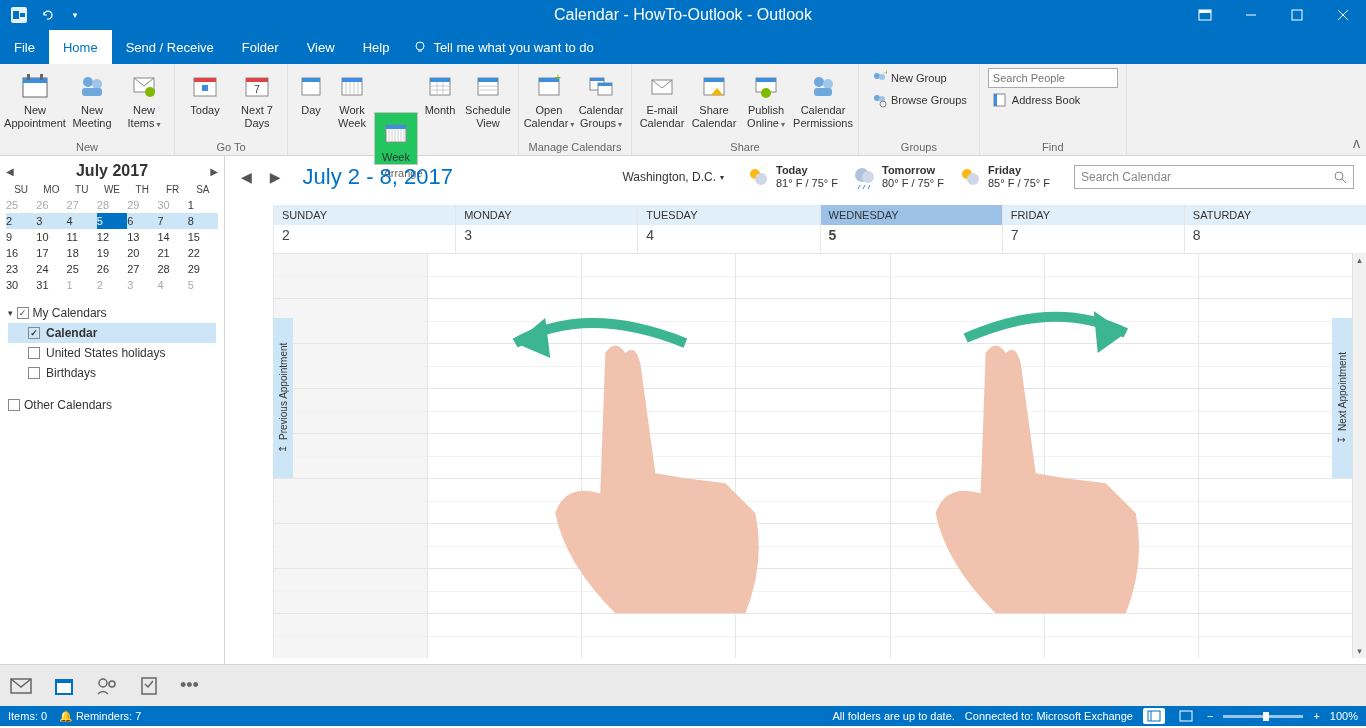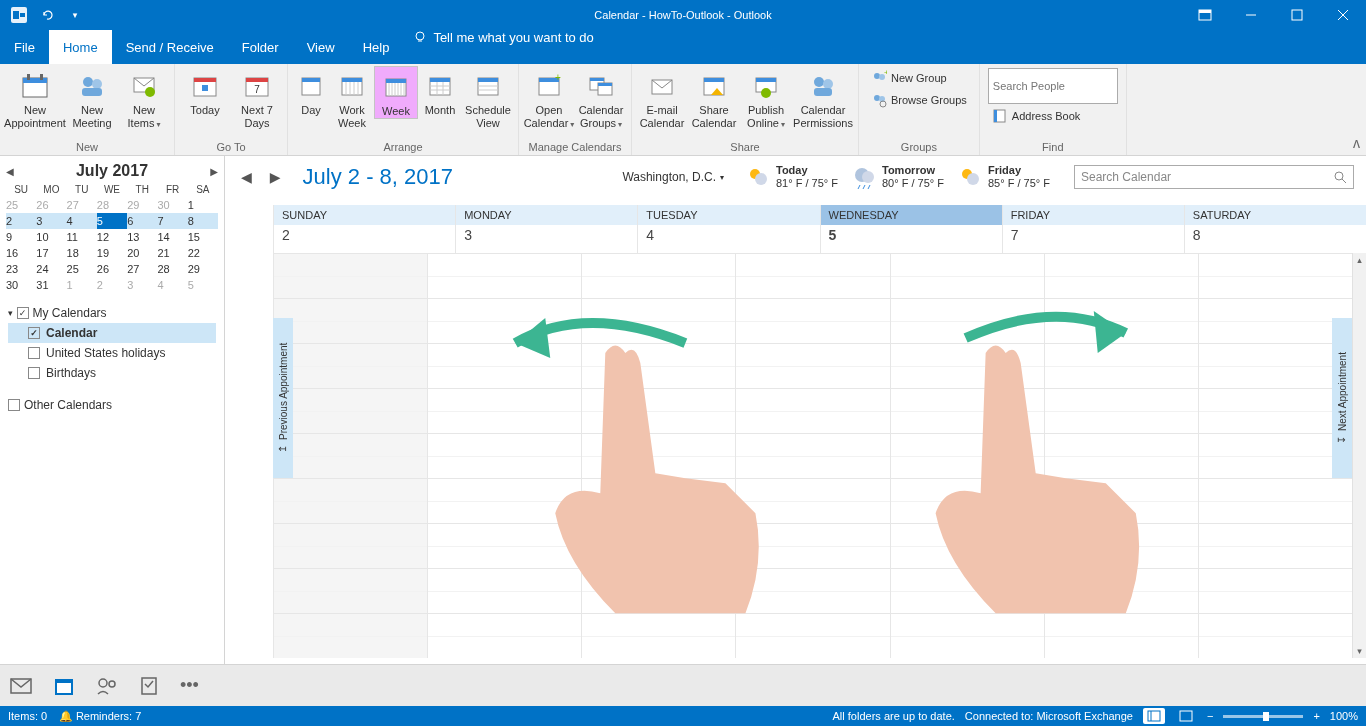--- a/index.html
+++ b/index.html
@@ -1,41 +1,41 @@
 <!DOCTYPE html>
 <html><head>
 <meta charset="utf-8">
 <style>
 * { box-sizing: border-box; margin: 0; padding: 0; font-family: "Segoe UI", Arial, sans-serif; }
 body { width: 1366px; height: 728px; overflow: hidden; background: #fff; font-size: 12px; color: #333; position: relative; }
 
 .titlebar { height: 30px; background: #0072c6; color: #fff; display: flex; align-items: center; position: relative; }
 .titlebar .qat { display: flex; gap: 6px; padding: 0 8px; align-items: center; }
 .titlebar .qat-btn { width: 22px; height: 22px; display: flex; align-items: center; justify-content: center; cursor: pointer; }
-.titlebar .title { position: absolute; left: 50%; transform: translateX(-50%); font-size: 11px; }
+.titlebar .title { position: absolute; left: 50%; transform: translateX(-50%); font-size: 16px; }
 .titlebar .win-controls { margin-left: auto; display: flex; }
 .titlebar .win-btn { width: 46px; height: 30px; display: flex; align-items: center; justify-content: center; cursor: pointer; }
 
 .menubar { height: 34px; background: #0072c6; display: flex; align-items: stretch; color: #fff; position: relative; }
 .menubar .tab { padding: 0 14px; display: flex; align-items: center; font-size: 13px; cursor: pointer; }
 .menubar .tab.active { background: #fff; color: #0072c6; }
-.menubar .tell-me { display: flex; gap: 6px; padding: 0 10px; font-size: 13px; }
+.menubar .tell-me { display: flex; align-items: center; gap: 6px; padding: 0 10px; font-size: 13px; }
 
 .ribbon { height: 92px; background: #f1f1f1; border-bottom: 1px solid #d4d4d4; display: flex; position: relative; }
 .ribbon-group { display: flex; flex-direction: column; border-right: 1px solid #e1e1e1; padding: 2px 4px 0 4px; }
 .ribbon-group .buttons { display: flex; flex: 1; align-items: flex-start; }
 .ribbon-group .label { text-align: center; font-size: 11px; color: #666; padding: 2px 0; position: relative; }
 .rb-btn-lg { width: 62px; display: flex; flex-direction: column; align-items: center; padding-top: 4px; cursor: pointer; text-align: center; font-size: 11px; line-height: 1.2; }
 .rb-btn-lg.narrow { width: 52px; }
 .rb-btn-lg .icon { width: 32px; height: 32px; margin-bottom: 2px; display: flex; align-items: center; justify-content: center; }
-.rb-btn-lg.active { background: #f0abfc; border: 1px solid #c4c4c4; }
+.rb-btn-lg.active { background: #22c55e; border: 1px solid #c4c4c4; margin-top: 46px; }
 .rb-btn-lg .drop { font-size: 8px; color: #666; margin-left: 2px; }
 .rb-sm-col { display: flex; flex-direction: column; gap: 2px; padding: 2px 4px; }
 .rb-sm { display: flex; align-items: center; gap: 4px; font-size: 11px; cursor: pointer; padding: 2px 4px; white-space: nowrap; }
-.rb-search { width: 130px; height: 36px; border: 1px solid #ababab; background: #fff; font-size: 11px; padding: 0 4px; }
+.rb-search { width: 130px; height: 20px; border: 1px solid #ababab; background: #fff; font-size: 11px; padding: 0 4px; }
 .ribbon-collapse { position: absolute; right: 6px; bottom: 4px; font-size: 14px; color: #666; cursor: pointer; }
 
 .content { display: flex; height: calc(100% - 30px - 34px - 92px - 42px - 22px); }
 .sidebar { width: 225px; background: #fff; border-right: 1px solid #d4d4d4; display: flex; flex-direction: column; }
 .mini-cal { padding: 4px 6px; }
 .mini-cal-head { display: flex; align-items: center; justify-content: space-between; padding: 2px 0; }
 .mini-cal-head .nav { cursor: pointer; font-size: 10px; color: #555; }
 .mini-cal-head .month { font-size: 16px; font-weight: 600; }
 .mini-cal table { width: 100%; border-collapse: collapse; table-layout: fixed; }
 .mini-cal th { font-size: 10px; font-weight: normal; color: #444; padding: 2px 0; }

